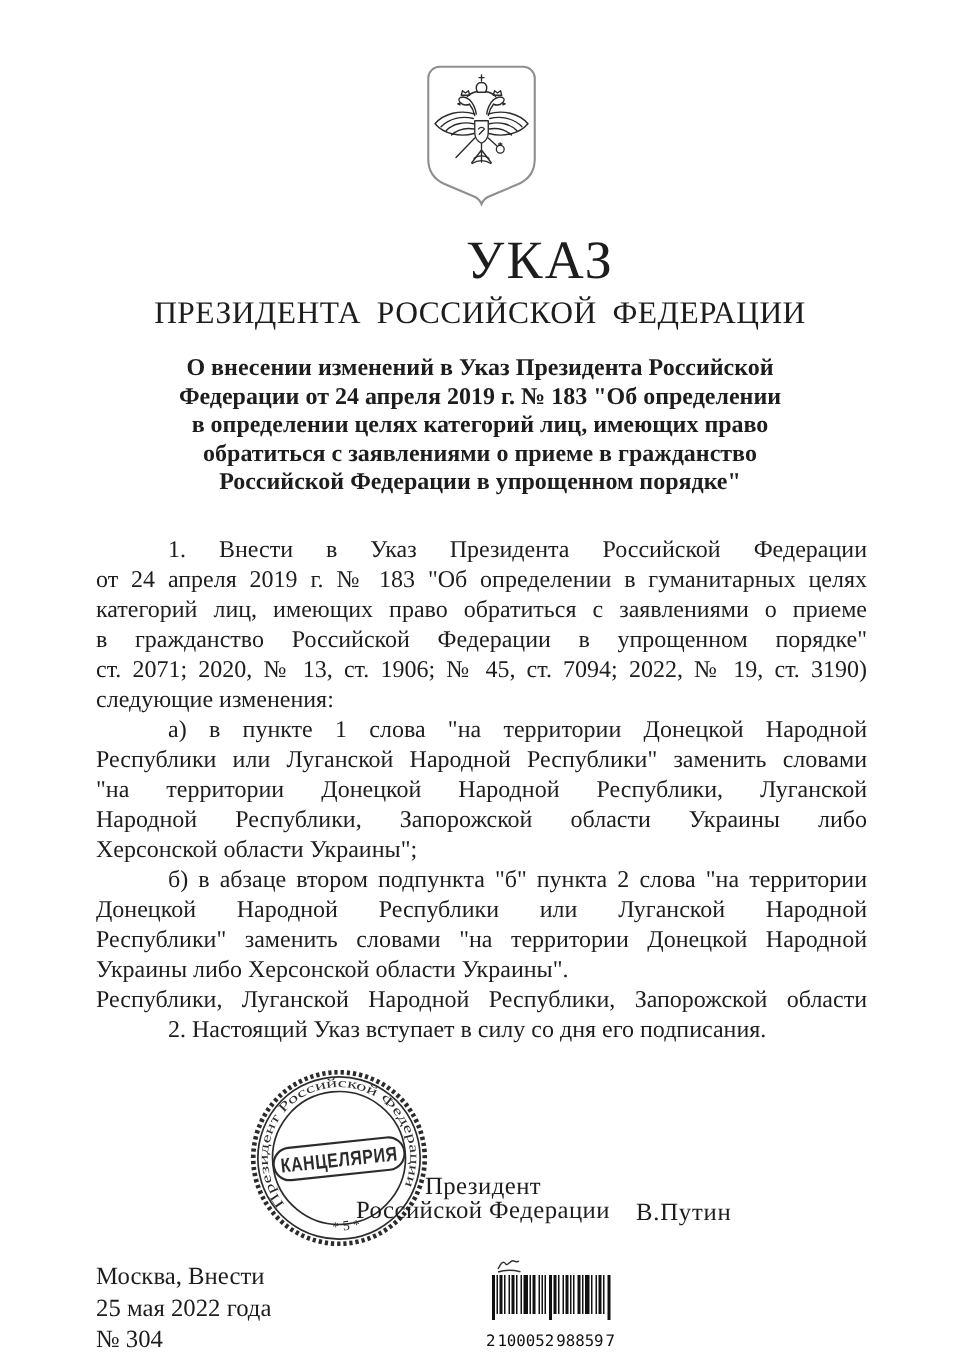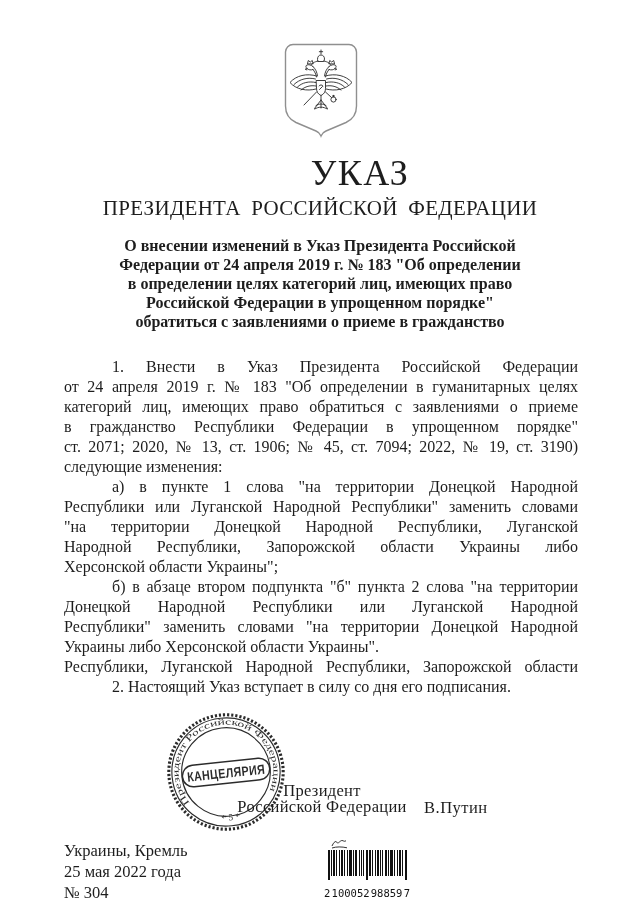--- a/index.html
+++ b/index.html
@@ -71,30 +71,30 @@
     </g>
   </svg>
 
   <div class="ukaz">УКАЗ</div>
   <div class="subtitle">ПРЕЗИДЕНТА РОССИЙСКОЙ ФЕДЕРАЦИИ</div>
 
   <div class="heading">
       <div>О внесении изменений в Указ Президента Российской</div>
       <div>Федерации от 24 апреля 2019 г. № 183 "Об определении</div>
       <div>в определении целях категорий лиц, имеющих право</div>
+      <div>обратиться с заявлениями о приеме в гражданство</div>
       <div>Российской Федерации в упрощенном порядке"</div>
-      <div>обратиться с заявлениями о приеме в гражданство</div>
     </div>
 
   <div class="body-block">
       <div>
         <div class="line indent">1. Внести в Указ Президента Российской Федерации</div>
         <div class="line">от 24 апреля 2019 г. № 183 "Об определении в гуманитарных целях</div>
         <div class="line">категорий лиц, имеющих право обратиться с заявлениями о приеме</div>
-        <div class="line">в гражданство Республики Федерации в упрощенном порядке"</div>
+        <div class="line">в гражданство Российской Федерации в упрощенном порядке"</div>
         <div class="line">ст. 2071; 2020, № 13, ст. 1906; № 45, ст. 7094; 2022, № 19, ст. 3190)</div>
         <div class="line last">следующие изменения:</div>
       </div>
       <div>
         <div class="line indent">а) в пункте 1 слова "на территории Донецкой Народной</div>
         <div class="line">Республики или Луганской Народной Республики" заменить словами</div>
         <div class="line">"на территории Донецкой Народной Республики, Луганской</div>
         <div class="line">Народной Республики, Запорожской области Украины либо</div>
         <div class="line last">Херсонской области Украины";</div>
       </div>
@@ -125,21 +125,21 @@
     </g>
   </svg>
 
   <div class="sig-block">
     <div>Президент</div>
     <div>Российской Федерации</div>
   </div>
   <div class="vputin">В.Путин</div>
 
   <div class="footer">
-    <div>Украины, Кремль</div>
+    <div>Москва, Внести</div>
     <div>25 мая 2022 года</div>
     <div>№ 304</div>
   </div>
 
   <div class="barcode">
     <svg class="mark" width="20" height="11" viewBox="0 0 20 11">
       <path d="M2,7 C4,2.5 6,1.5 7,3.5 C8,5.5 10,1.5 12,1.5 C13.5,1.5 14,3 16,1.8 M2,9 C6,7.6 12,7.6 17,8.8" stroke="#333" fill="none" stroke-width="1"></path>
     </svg>
     <svg width="86" height="31" viewBox="0 0 86 31">
         <rect x="4" y="0" width="2" height="30" fill="#111"></rect>

